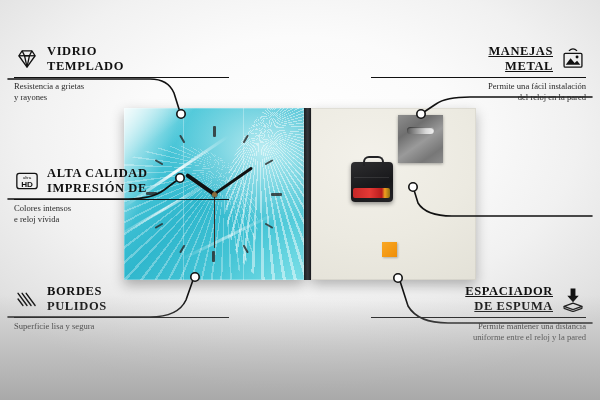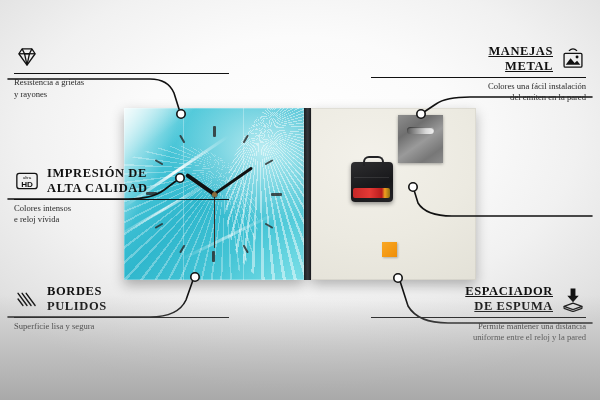--- a/index.html
+++ b/index.html
@@ -199,38 +199,42 @@
         <svg viewBox="0 0 32 32">
             <g fill="none" stroke="#111" stroke-width="1.6" stroke-linejoin="round">
           <path d="M6 12 L10 6 L22 6 L26 12 L16 26 Z"></path>
               <path d="M6 12 H26"></path>
           <path d="M10 6 L13 12 L16 26"></path>
               <path d="M22 6 L19 12 L16 26"></path>
               <path d="M13 12 H19"></path>
             </g>
           </svg>
       </span>
+      <div>
+        <div class="ttl">VIDRIO</div>
+        <div class="ttl">TEMPLADO</div>
+      </div>
     </div>
     <div class="rule"></div>
     <div class="desc">Resistencia a grietas</div>
     <div class="desc">y rayones</div>
   </div>
 
   <div class="callout left" style="left:14px;top:166px;">
     <div class="head">
       <span class="ico">
         <svg viewBox="0 0 32 32">
           <rect x="3.5" y="6.5" width="25" height="19" rx="3" fill="none" stroke="#111" stroke-width="1.6"></rect>
           <text x="16" y="14" font-family="Liberation Sans, sans-serif" font-size="5.4" text-anchor="middle" fill="#111">ultra</text>
           <text x="16" y="23" font-family="Liberation Sans, sans-serif" font-size="10" font-weight="bold" text-anchor="middle" fill="#111">HD</text>
         </svg>
       </span>
       <div>
+        <div class="ttl">ALTA CALIDAD</div>
         <div class="ttl">IMPRESIÓN DE</div>
-        <div class="ttl">ALTA CALIDAD</div>
       </div>
     </div>
     <div class="rule"></div>
     <div class="desc">Colores intensos</div>
     <div class="desc">e reloj vívida</div>
   </div>
 
   <div class="callout left" style="left:14px;top:284px;">
     <div class="head">
       <span class="ico">
@@ -263,22 +267,22 @@
             <g fill="none" stroke="#111" stroke-width="1.6" stroke-linejoin="round">
           <path d="M11 6 Q16 1 21 6"></path>
           <rect x="5" y="9" width="22" height="17" rx="1.5"></rect>
           <path d="M7 23 L13 15 L18 21 L21 18 L25 23 Z" fill="#111" stroke="none"></path>
           <circle cx="21" cy="13.5" r="1.8" fill="#111" stroke="none"></circle>
             </g>
           </svg>
       </span>
     </div>
     <div class="rule"></div>
-    <div class="desc">Colores una fácil instalación</div>
-    <div class="desc">del emiten en la pared</div>
+    <div class="desc">Permite una fácil instalación</div>
+    <div class="desc">del reloj en la pared</div>
   </div>
 
 
   <div class="callout right" style="left:371px;top:284px;">
     <div class="head">
       <div>
         <div class="ttl">ESPACIADOR</div>
         <div class="ttl">DE ESPUMA</div>
       </div>
       <span class="ico">

